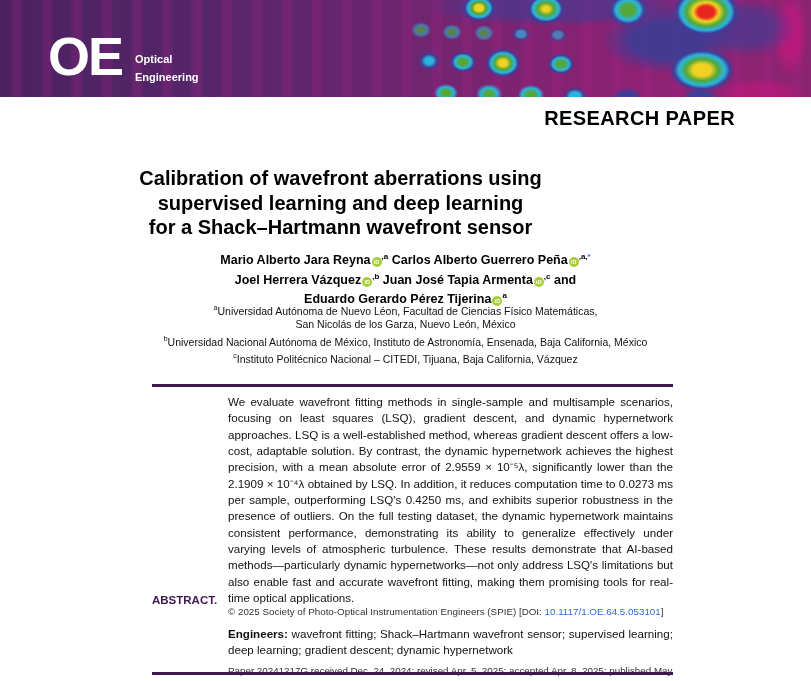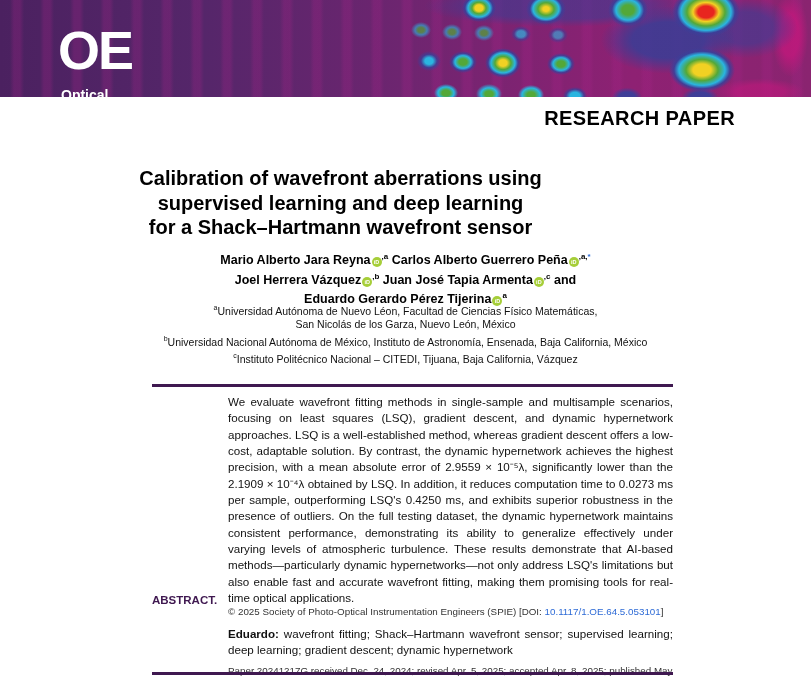--- a/index.html
+++ b/index.html
@@ -40,25 +40,25 @@
       radial-gradient(ellipse 70px 40px at 745px 28px, rgba(56,62,150,.6) 0 40%,transparent 75%),
       radial-gradient(ellipse 170px 26px at 560px 6px, rgba(56,62,150,.55) 0 50%,transparent 80%),
       
       radial-gradient(ellipse 26px 60px at 790px 35px, rgba(194,24,124,.8) 0 35%,transparent 70%),
       radial-gradient(ellipse 60px 18px at 760px 92px, rgba(194,24,124,.6) 0 40%,transparent 75%),
       
       repeating-linear-gradient(90deg, rgba(150,30,130,0) 0 10px, rgba(165,35,135,.28) 14px 20px, rgba(150,30,130,0) 24px 30px),
       
       linear-gradient(90deg,#4b2160 0%,#55266a 25%,#6e2570 50%,#8e2173 78%,#8a2470 100%);
   }
-  .logo{position:absolute;left:48px;top:26px;display:flex;align-items:center;flex-direction:column;}
+  .logo{position:absolute;left:48px;top:26px;display:flex;align-items:center;}
   .logo-abbr{
     color:#fff;font-size:54px;font-weight:800;letter-spacing:-2px;line-height:48px;
   }
-  .logo-name{color:#fff;font-size:14px;font-weight:700;line-height:18px;margin-left:13px;margin-top:12px;}
+  .logo-name{color:#fff;font-size:11px;font-weight:700;line-height:18px;margin-left:13px;margin-top:24px;}
   
   .research-paper{
     position:absolute;top:107px;right:76px;font-size:20px;font-weight:700;letter-spacing:.4px;
   }
   
   .title{position:absolute;top:166px;left:0;width:681px;text-align:center;
     font-size:20px;font-weight:700;line-height:24.5px;}
   .authors{position:absolute;top:249px;left:0;width:811px;text-align:center;
     font-size:12.5px;font-weight:700;line-height:16.5px;}
   .authors sup{font-size:8px;font-weight:700;}
@@ -125,18 +125,18 @@
 
 <div class="rule rule-top"></div>
 
 <div class="lower">
   <div class="abstract-row">
     <div class="abstract-label">ABSTRACT.</div>
     <div class="abstract-text">We evaluate wavefront fitting methods in single-sample and multisample scenarios, focusing on least squares (LSQ), gradient descent, and dynamic hypernetwork approaches. LSQ is a well-established method, whereas gradient descent offers a low-cost, adaptable solution. By contrast, the dynamic hypernetwork achieves the highest precision, with a mean absolute error of 2.9559 × 10⁻⁵λ, significantly lower than the 2.1909 × 10⁻⁴λ obtained by LSQ. In addition, it reduces computation time to 0.0273 ms per sample, outperforming LSQ's 0.4250 ms, and exhibits superior robustness in the presence of outliers. On the full testing dataset, the dynamic hypernetwork maintains consistent performance, demonstrating its ability to generalize effectively under varying levels of atmospheric turbulence. These results demonstrate that AI-based methods—particularly dynamic hypernetworks—not only address LSQ's limitations but also enable fast and accurate wavefront fitting, making them promising tools for real-time optical applications.</div>
   </div>
   <div class="meta">
     <div class="copyright"><span>© 2025 Society of Photo-Optical Instrumentation Engineers (SPIE) [DOI: </span><a href="#" class="doi-link">10.1117/1.OE.64.5.053101</a><span>]</span></div>
-    <div class="keywords"><b>Eduardo:</b><span> wavefront fitting; Shack–Hartmann wavefront sensor; supervised learning; deep learning; gradient descent; dynamic hypernetwork</span></div>
+    <div class="keywords"><b>Engineers:</b><span> wavefront fitting; Shack–Hartmann wavefront sensor; supervised learning; deep learning; gradient descent; dynamic hypernetwork</span></div>
     <div class="history">Paper 20241217G received Dec. 24, 2024; revised Apr. 5, 2025; accepted Apr. 8, 2025; published May 5, 2025.</div>
   </div>
 </div>
 
 <div class="rule rule-bottom"></div>
 
 </body></html>

